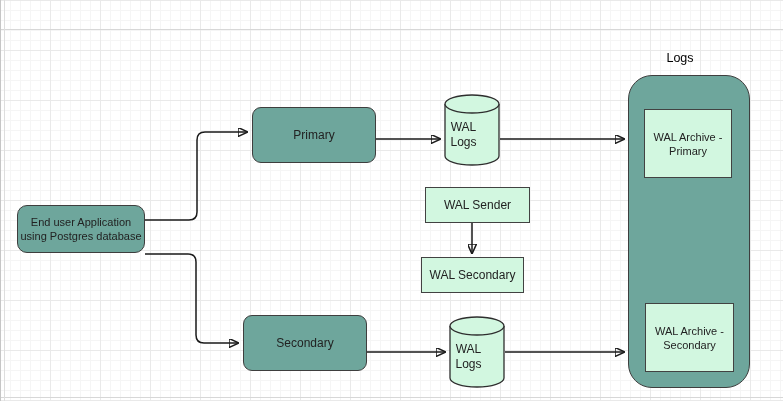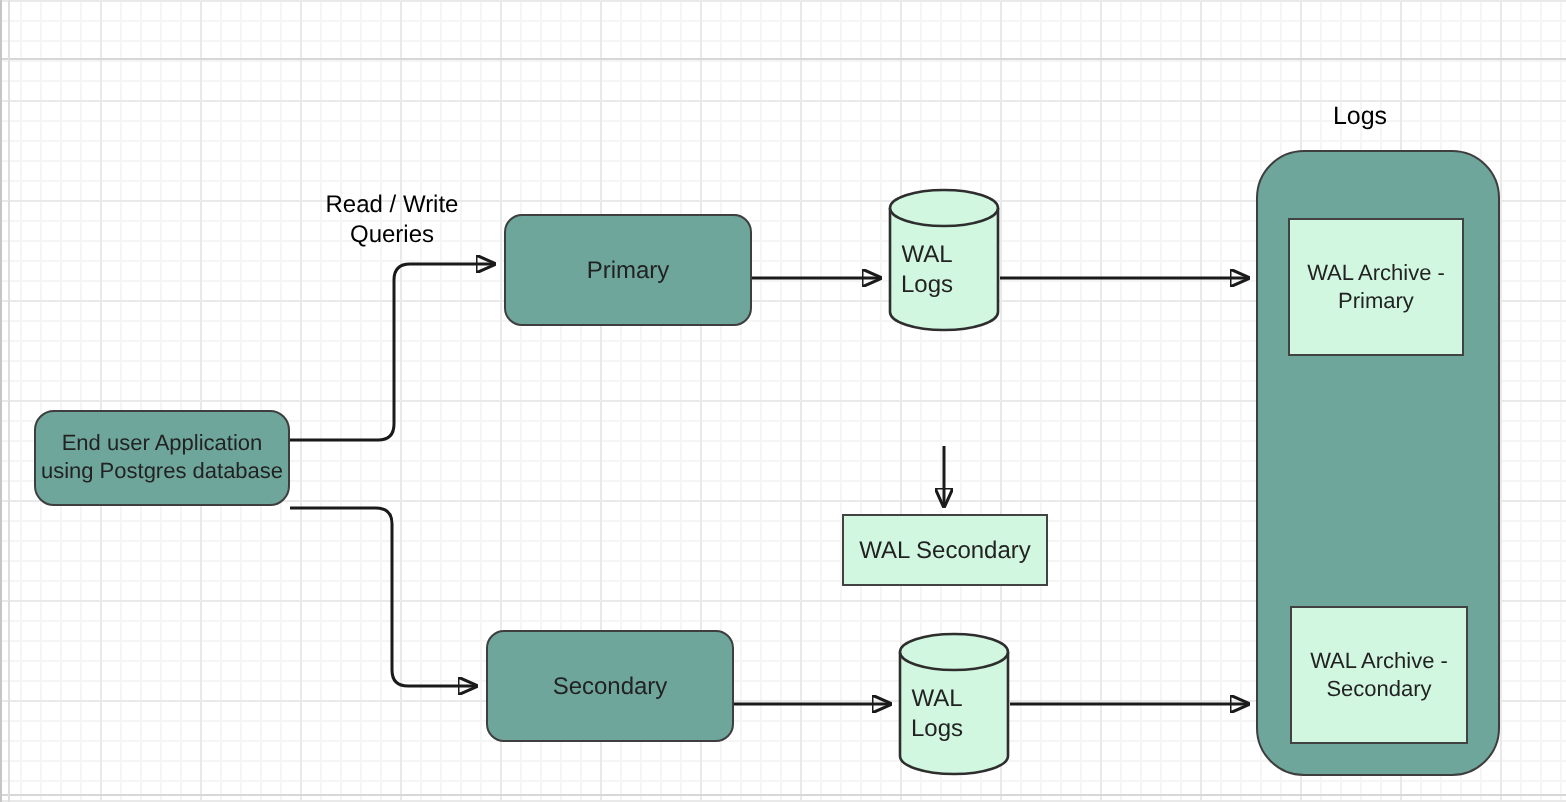--- a/index.html
+++ b/index.html
@@ -65,22 +65,20 @@
     </defs>
     <path d="M145,220 L189,220 Q197,220 197,212 L197,140 Q197,132 205,132 L247,132" marker-end="url(#ah)"></path>
     <path d="M145,254 L188,254 Q196,254 196,262 L196,335 Q196,343 204,343 L238,343" marker-end="url(#ah)"></path>
     <path d="M376,139 L440,139" marker-end="url(#ah)"></path>
     <path d="M500,139 L624,139" marker-end="url(#ah)"></path>
     <path d="M367,352 L445,352" marker-end="url(#ah)"></path>
     <path d="M505,352 L624,352" marker-end="url(#ah)"></path>
     <path d="M472,223 L472,253" marker-end="url(#ah)"></path>
   </svg>
 
-  <div class="free-label lbl-readwrite">Read / Write
-Queries</div>
   <div class="free-label lbl-disk">Logs</div>
 
   <div class="node teal rounded-md app-box">
     <span>End user Application
 using Postgres database</span>
   </div>
 
   <div class="node teal rounded-sm primary-box">
     <span>Primary</span>
   </div>
@@ -100,20 +98,23 @@
 
   <div class="cylinder cyl-bottom">
     <svg width="56" height="72" viewBox="0 0 56 72">
       <path d="M1,10 L1,62 A27,9 0 0 0 55,62 L55,10" fill="#d2f7e0" stroke="#2e2e2e" stroke-width="1.3"></path>
       <ellipse cx="28" cy="10" rx="27" ry="9" fill="#d2f7e0" stroke="#2e2e2e" stroke-width="1.3"></ellipse>
     </svg>
     <div class="cyl-label">WAL
 Logs</div>
   </div>
 
+  <div class="node mint sender-box">
+    <span>WAL Sender</span>
+  </div>
 
   <div class="node mint receiver-box">
     <span>WAL Secondary</span>
   </div>
 
   <div class="node teal disk-box">
     <div class="archive-box mint arch-primary">
       <span>WAL Archive -
 Primary</span>
     </div>

